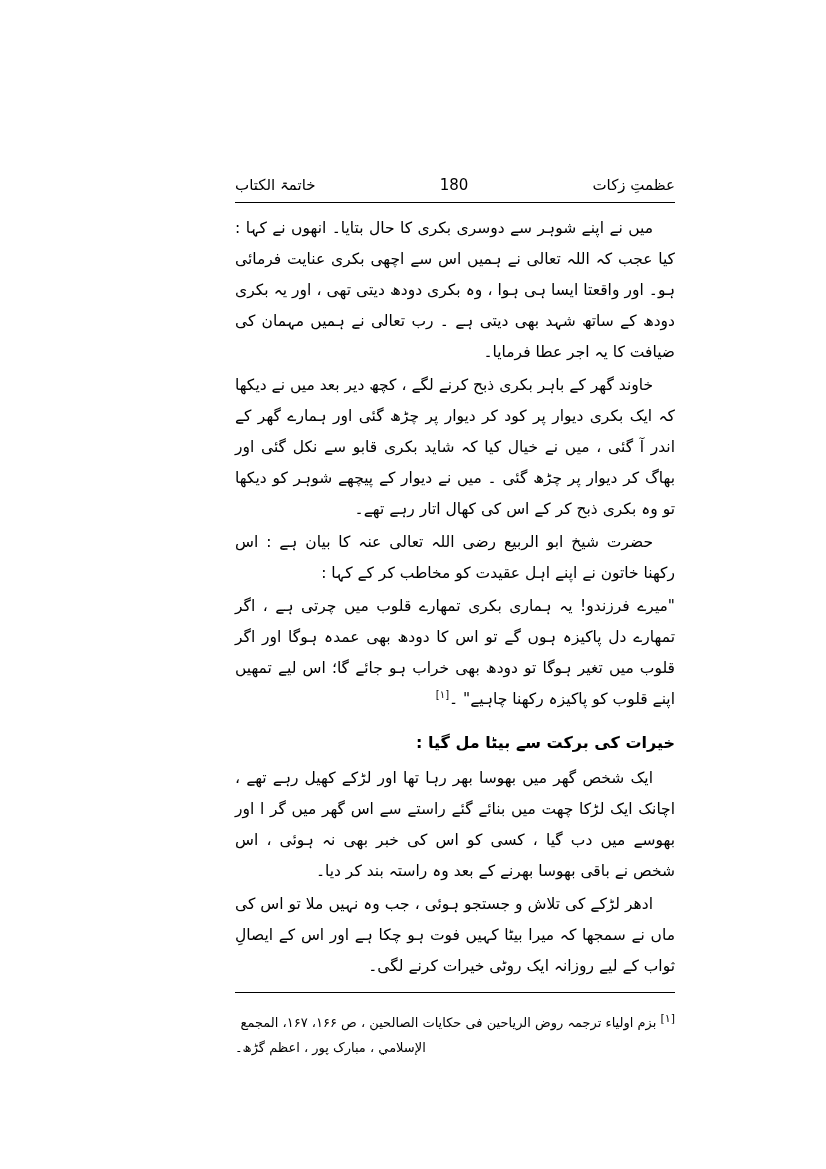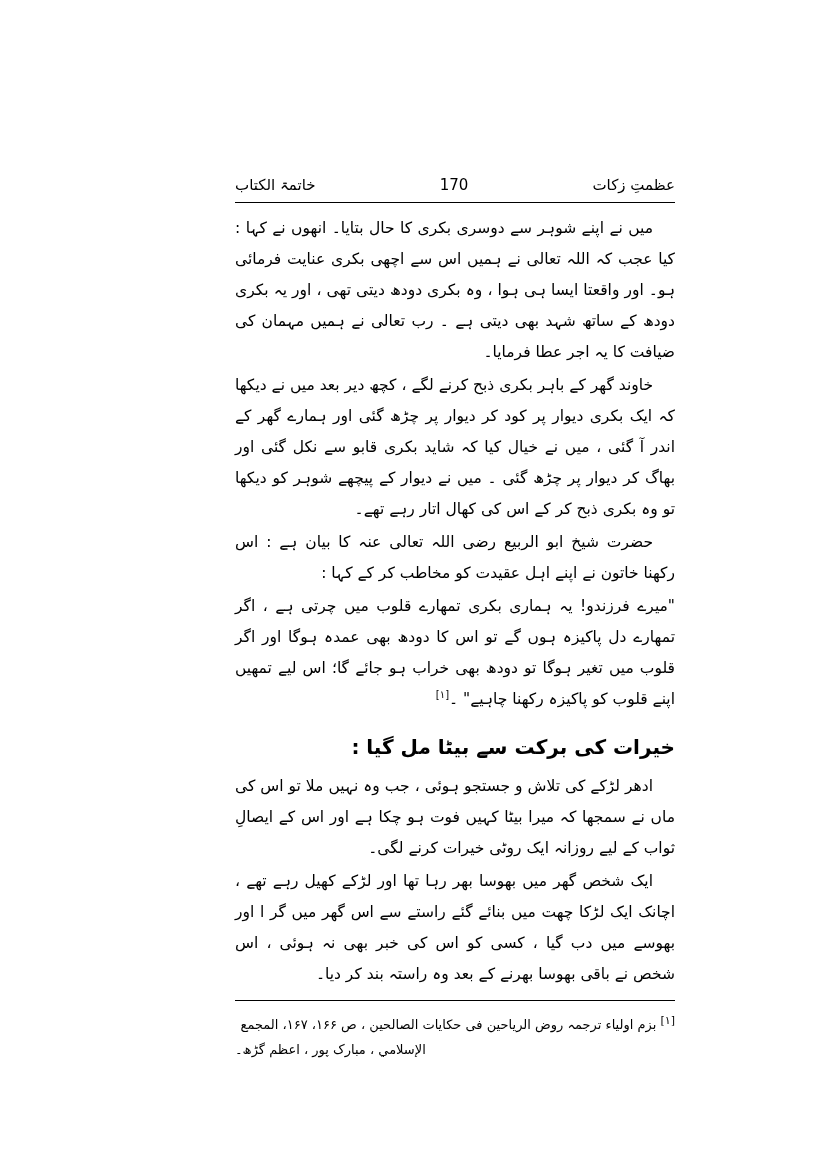--- a/index.html
+++ b/index.html
@@ -55,36 +55,36 @@
     text-align: justify;
     text-indent: 22px;
   }
   p.quote {
     margin: 0 0 2px 0;
     direction: rtl;
     text-align: justify;
     text-indent: 0;
   }
   h2.section-heading {
-    font-size: 20px;
+    font-size: 16px;
     font-weight: bold;
     margin: 12px 0 4px 0;
     direction: rtl;
     text-align: right;
   }
   .footnote-rule {
     border-top: 1.2px solid #000;
     width: 100%;
     margin-top: 10px;
   }
   .footnote {
     direction: rtl;
     font-size: 13px;
     line-height: 1.9;
-    margin-top: 10px;
+    margin-top: 16px;
     text-align: justify;
   }
   .footnote .fn-mark {
     font-size: 11px;
     vertical-align: super;
   }
   .fn-tail {
     display: block;
     text-align: left;
   }
@@ -94,35 +94,35 @@
   }
 </style>
 </head>
 <body>
 
 <div class="page">
   <div class="content">
 
     <div class="header">
       <span class="hd">خاتمۃ الکتاب</span>
-      <span class="hd">170</span>
+      <span class="hd">180</span>
       <span class="hd">عظمتِ زکات</span>
     </div>
     <div class="rule"></div>
 
     <div class="body-text">
       <p class="para">میں نے اپنے شوہر سے دوسری بکری کا حال بتایا۔ انھوں نے کہا : کیا عجب کہ اللہ تعالی نے ہمیں اس سے اچھی بکری عنایت فرمائی ہو۔ اور واقعتا ایسا ہی ہوا ، وہ بکری دودھ دیتی تھی ، اور یہ بکری دودھ کے ساتھ شہد بھی دیتی ہے ۔ رب تعالی نے ہمیں مہمان کی ضیافت کا یہ اجر عطا فرمایا۔</p>
       <p class="para">خاوند گھر کے باہر بکری ذبح کرنے لگے ، کچھ دیر بعد میں نے دیکھا کہ ایک بکری دیوار پر کود کر دیوار پر چڑھ گئی اور ہمارے گھر کے اندر آ گئی ، میں نے خیال کیا کہ شاید بکری قابو سے نکل گئی اور بھاگ کر دیوار پر چڑھ گئی ۔ میں نے دیوار کے پیچھے شوہر کو دیکھا تو وہ بکری ذبح کر کے اس کی کھال اتار رہے تھے۔</p>
       <p class="para">حضرت شیخ ابو الربیع رضی اللہ تعالی عنہ کا بیان ہے : اس رکھنا خاتون نے اپنے اہل عقیدت کو مخاطب کر کے کہا :</p>
       <p class="quote"><span>"میرے فرزندو! یہ ہماری بکری تمھارے قلوب میں چرتی ہے ، اگر تمھارے دل پاکیزہ ہوں گے تو اس کا دودھ بھی عمدہ ہوگا اور اگر قلوب میں تغیر ہوگا تو دودھ بھی خراب ہو جائے گا؛ اس لیے تمھیں اپنے قلوب کو پاکیزہ رکھنا چاہیے" ۔</span><sup class="ref">[۱]</sup></p>
 
       <h2 class="section-heading">خیرات کی برکت سے بیٹا مل گیا :</h2>
 
+      <p class="para">ایک شخص گھر میں بھوسا بھر رہا تھا اور لڑکے کھیل رہے تھے ، اچانک ایک لڑکا چھت میں بنائے گئے راستے سے اس گھر میں گر ا اور بھوسے میں دب گیا ، کسی کو اس کی خبر بھی نہ ہوئی ، اس شخص نے باقی بھوسا بھرنے کے بعد وہ راستہ بند کر دیا۔</p>
       <p class="para">ادھر لڑکے کی تلاش و جستجو ہوئی ، جب وہ نہیں ملا تو اس کی ماں نے سمجھا کہ میرا بیٹا کہیں فوت ہو چکا ہے اور اس کے ایصالِ ثواب کے لیے روزانہ ایک روٹی خیرات کرنے لگی۔</p>
-      <p class="para">ایک شخص گھر میں بھوسا بھر رہا تھا اور لڑکے کھیل رہے تھے ، اچانک ایک لڑکا چھت میں بنائے گئے راستے سے اس گھر میں گر ا اور بھوسے میں دب گیا ، کسی کو اس کی خبر بھی نہ ہوئی ، اس شخص نے باقی بھوسا بھرنے کے بعد وہ راستہ بند کر دیا۔</p>
     </div>
 
     <div class="footnote-rule"></div>
     <div class="footnote">
       <span class="fn-mark">[۱]</span>
       <span>بزم اولیاء ترجمہ روض الریاحین فی حکایات الصالحین ، ص ۱۶۶، ۱۶۷، المجمع</span>
       <span class="fn-tail">الإسلامي ، مبارک پور ، اعظم گڑھ۔</span>
     </div>
 
   </div>

